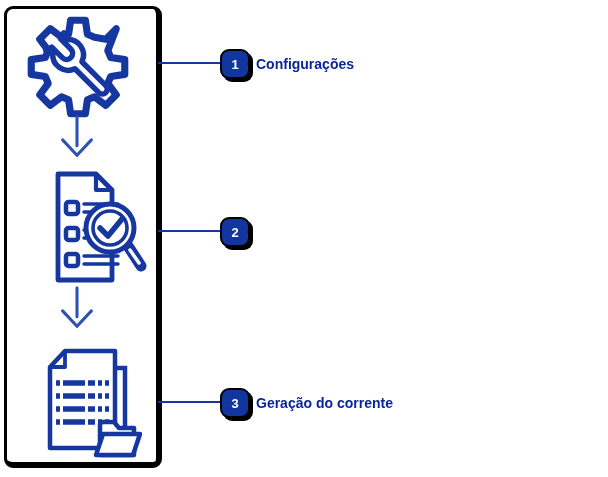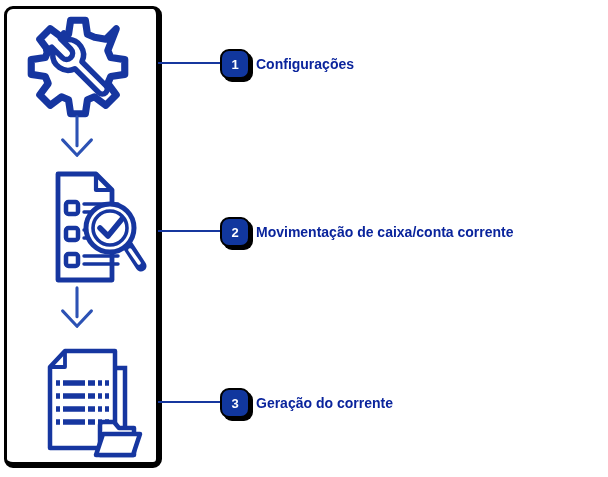--- a/index.html
+++ b/index.html
@@ -140,16 +140,15 @@
     <span>1</span>
   </div>
   <div class="badge t2">
     <span>2</span>
   </div>
   <div class="badge t3">
     <span>3</span>
   </div>
 
   <div class="step-label t1">Configurações</div>
-  <div class="step-label t2">Movimentação de caixa/conta corrente</div>
   <div class="step-label t3">Geração do corrente</div>
 
 </div>
 
 </body></html>

